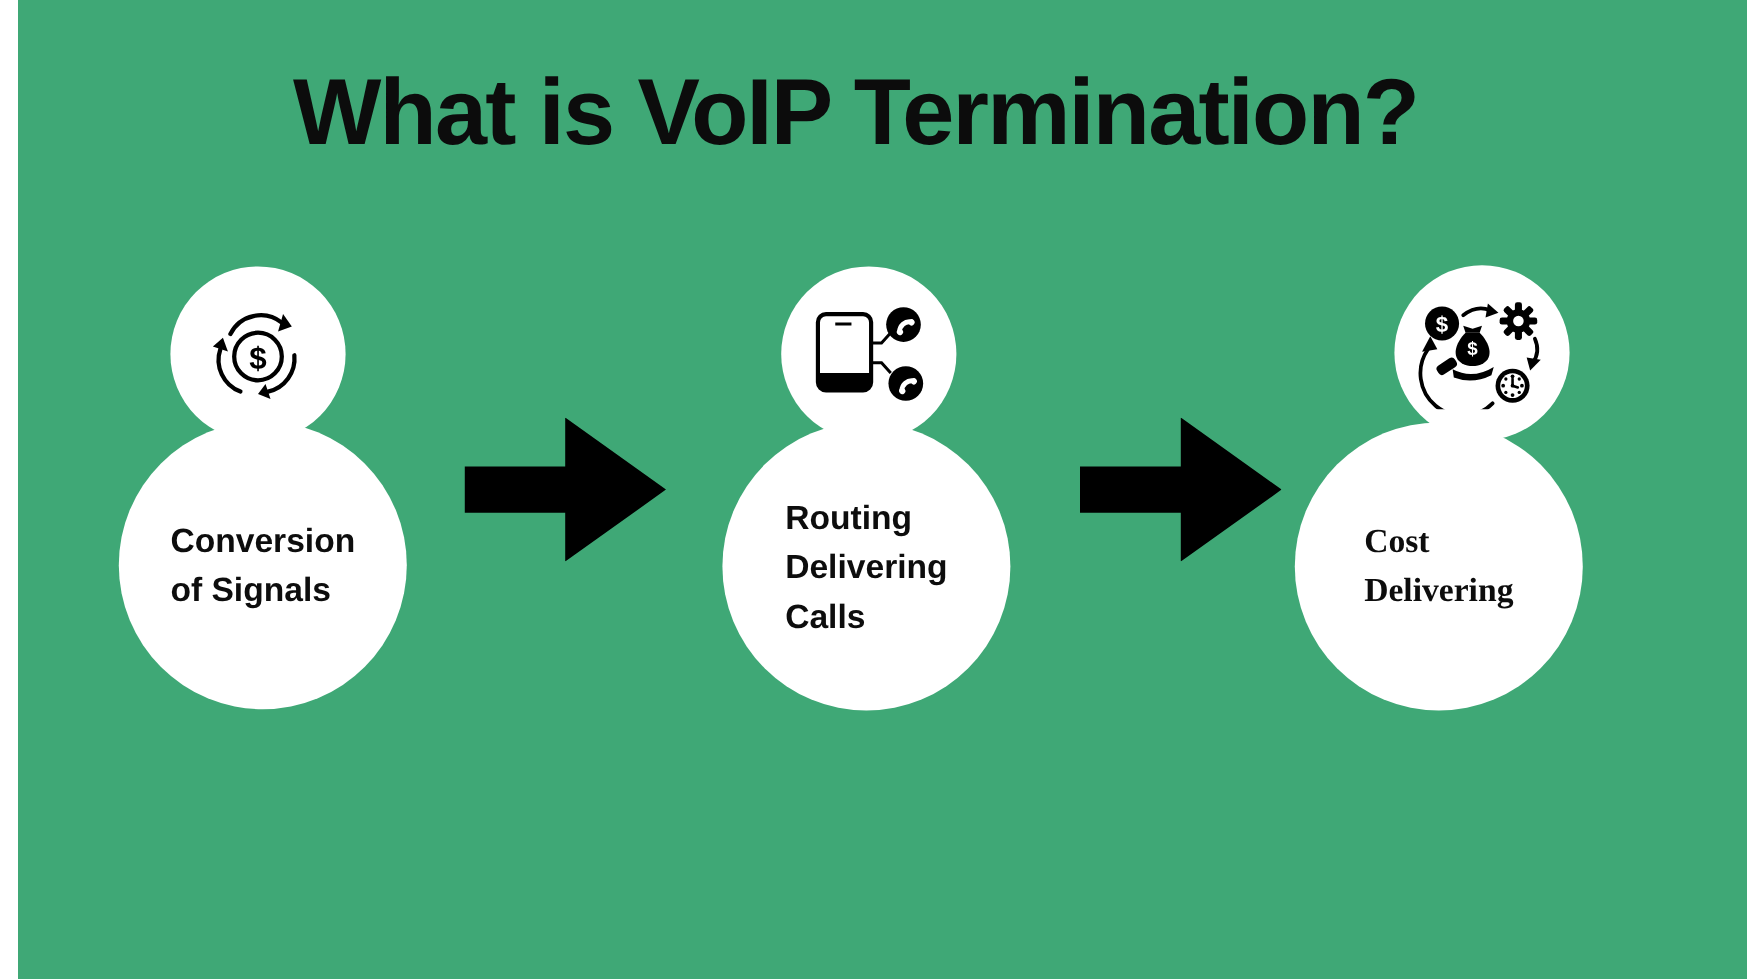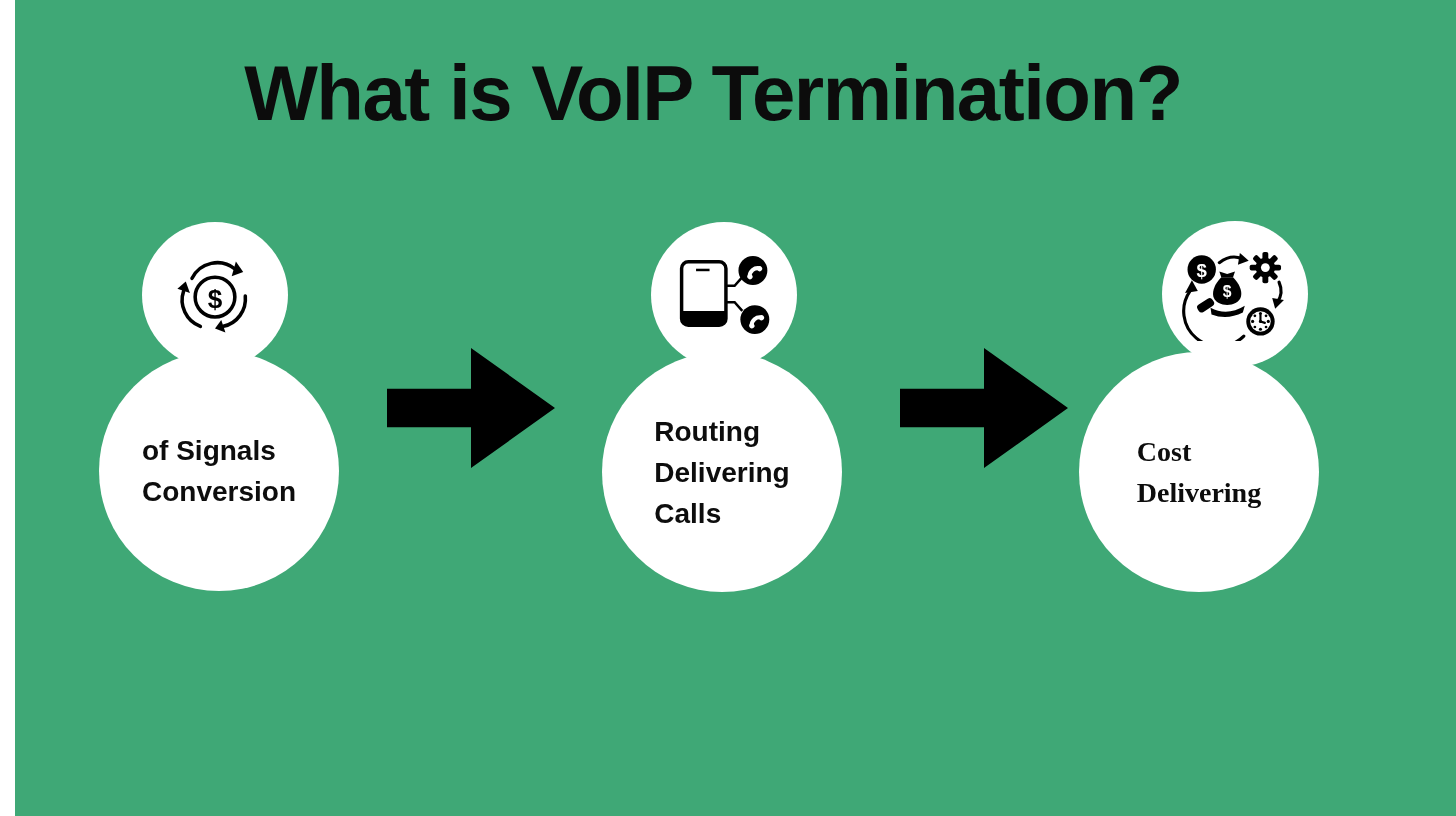--- a/index.html
+++ b/index.html
@@ -61,22 +61,22 @@
         <path d="M 23 29 A 27 27 0 0 1 64 20" fill="none" stroke="#000" stroke-width="3.4" stroke-linecap="round"></path>
         <polygon points="72,23 61,27 65,13" fill="#000"></polygon>
         <path d="M 31 75 A 27 27 0 0 1 15 41" fill="none" stroke="#000" stroke-width="3.4" stroke-linecap="round"></path>
         <polygon points="17,32 21,43 9,39" fill="#000"></polygon>
         <path d="M 74 46 A 27 27 0 0 1 53 75" fill="none" stroke="#000" stroke-width="3.4" stroke-linecap="round"></path>
         <polygon points="45,77 55,81 51,69" fill="#000"></polygon>
       </svg>
     </div>
     <div class="circle" style="left:84px;top:351px;width:240px;height:240px;">
       <div class="label">
+        <span>Conversion</span>
         <span>of Signals</span>
-        <span>Conversion</span>
       </div>
     </div>
   </div>
 
   <div class="arrow" style="left:372px;top:348px;"></div>
 
   <div class="figure">
     <div class="circle" style="left:636px;top:222px;width:146px;height:146px;">
       <svg width="106" height="89" viewBox="0 0 110 92">
         <rect x="11" y="11" width="46" height="66" rx="7" fill="#fff" stroke="#000" stroke-width="3.6"></rect>

